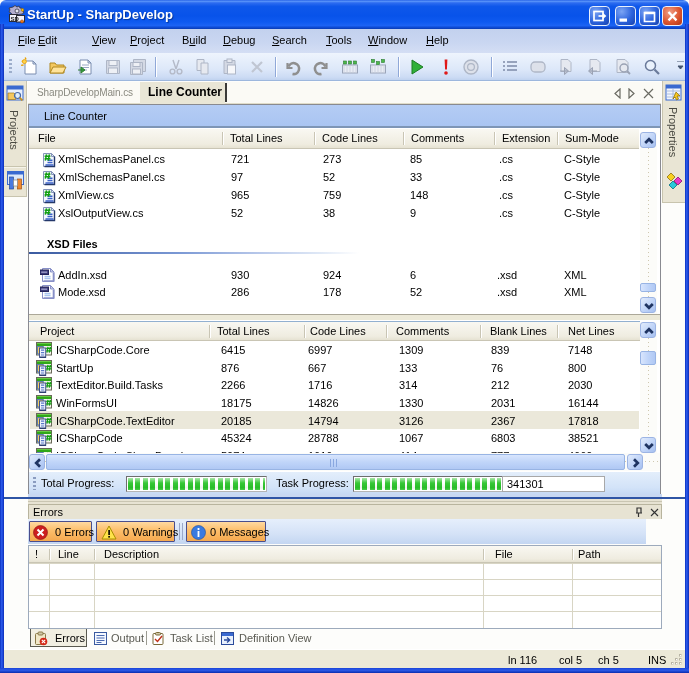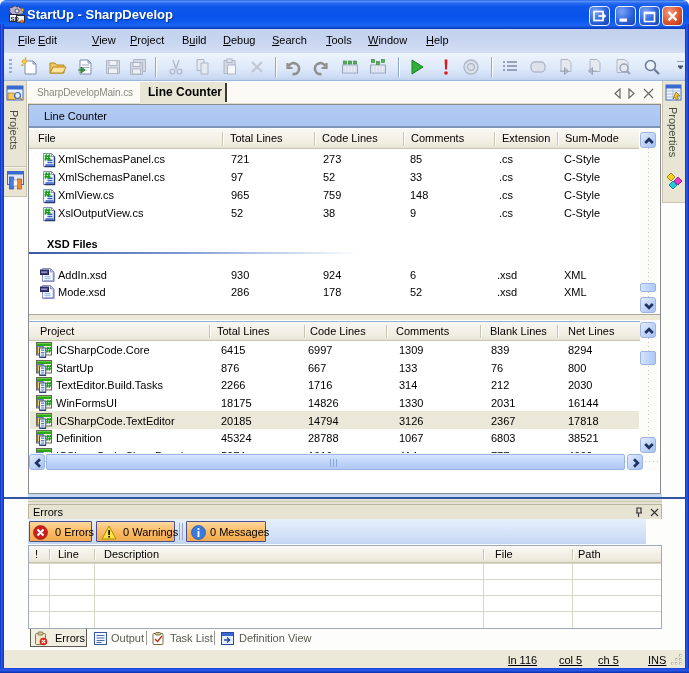--- a/index.html
+++ b/index.html
@@ -96,21 +96,21 @@
   background:linear-gradient(180deg,#e6effc,#d4e2f7 60%,#c3d6f2); }
 .ebtn { position:absolute; top:2px; height:21px; border:1px solid #4a4e8c; border-radius:1px;
   background:linear-gradient(180deg,#ffd9a0,#fdbe6a 45%,#f5a94f); }
 .ebtn span { position:absolute; top:4px; white-space:nowrap; }
 #errtable { position:absolute; left:0; top:46px; width:634px; height:84px; border:1px solid #9daabc; background:#fff; }
 .egrid { position:absolute; background:#d8d5c4; }
 #btabs { position:absolute; left:0; top:130px; width:634px; height:18px; }
 .btab { position:absolute; top:0; white-space:nowrap; color:#5a5a52; }
 #statusbar { position:absolute; left:4px; right:4px; bottom:5px; height:19px; background:#ece9d8;
   border-top:1px solid #fff; }
-#statusbar span { position:absolute; top:4px;text-decoration:underline; }
+#statusbar span { position:absolute; top:4px; }
 </style>
 </head>
 <body>
 <svg width="0" height="0" style="position:absolute">
 <defs>
 <g id="csf">
   <path d="M1.5 1.5 h8 l3 3 v10 h-11 z" fill="#f4f7fe" stroke="#8494b8"></path>
   <path d="M9.5 1.5 l3 3 h-3 z" fill="#dce4f4" stroke="#8494b8"></path>
   <path d="M2.5 14.5 h10 v-10" fill="none" stroke="#24386a" stroke-width="1.4"></path>
   <path d="M5.5 8.2 h5 M5.5 10.6 h5 M3.5 13 h8" stroke="#3a62c8" stroke-width="1.5"></path>
@@ -492,21 +492,21 @@
         <span class="cell" style="left:461px;top:3px">Blank Lines</span>
         <span class="cell" style="left:539px;top:3px">Net Lines</span>
       </div>
       <div class="rowsel" style="left:1px;top:306px;width:609px;height:18px"></div>
       <div class="trow" style="top:236px">
           <span class="cell" style="left:26px">ICSharpCode.Core</span>
           <span class="cell" style="left:191px">6415</span>
           <span class="cell" style="left:278px">6997</span>
           <span class="cell" style="left:369px">1309</span>
           <span class="cell" style="left:461px">839</span>
-          <span class="cell" style="left:538px">8294</span>
+          <span class="cell" style="left:538px">7148</span>
         </div>
       <div class="trow" style="top:254px">
           <span class="cell" style="left:26px">StartUp</span>
           <span class="cell" style="left:191px">876</span>
           <span class="cell" style="left:278px">667</span>
           <span class="cell" style="left:369px">133</span>
           <span class="cell" style="left:461px">76</span>
           <span class="cell" style="left:538px">800</span>
         </div>
       <div class="trow" style="top:271px">
@@ -527,21 +527,21 @@
         </div>
       <div class="trow" style="top:307px">
           <span class="cell" style="left:26px">ICSharpCode.TextEditor</span>
           <span class="cell" style="left:191px">20185</span>
           <span class="cell" style="left:278px">14794</span>
           <span class="cell" style="left:369px">3126</span>
           <span class="cell" style="left:461px">2367</span>
           <span class="cell" style="left:538px">17818</span>
         </div>
       <div class="trow" style="top:324px">
-          <span class="cell" style="left:26px">Definition</span>
+          <span class="cell" style="left:26px">ICSharpCode</span>
           <span class="cell" style="left:191px">45324</span>
           <span class="cell" style="left:278px">28788</span>
           <span class="cell" style="left:369px">1067</span>
           <span class="cell" style="left:461px">6803</span>
           <span class="cell" style="left:538px">38521</span>
         </div>
       <div class="trow" style="top:342px;height:6px;overflow:hidden">
           <span class="cell" style="left:26px">ICSharpCode.SharpDevelop</span>
           <span class="cell" style="left:191px">5074</span>
           <span class="cell" style="left:278px">1616</span>
@@ -595,20 +595,34 @@
           </svg>
         </div>
       <div class="sthumb h" style="left:17px;top:349px;width:579px;height:16px">
         <div class="abs" style="left:283px;top:4px;width:9px;height:8px;background:repeating-linear-gradient(90deg,#8aa8e0 0 1px,transparent 1px 3px)"></div>
       </div>
       <div class="sbtn" style="left:598px;top:349px">
           <svg width="14" height="14" viewBox="0 0 14 14">
             <path d="M5 3.2 L8.8 7 L5 10.8" fill="none" stroke="#1f3462" stroke-width="2.7"></path>
           </svg>
         </div>
+    </div>
+    <div id="progress">
+      <div class="abs" style="left:4px;top:5px;width:3px;height:13px;background:repeating-linear-gradient(180deg,#8a9cc0 0 2px,transparent 2px 4px)"></div>
+      <span class="abs" style="left:12px;top:5px">Total Progress:</span>
+      <div class="pbar" style="left:97px;width:141px">
+          <div class="pfill" style="width:137px"></div>
+        </div>
+      <span class="abs" style="left:247px;top:5px">Task Progress:</span>
+      <div class="pbar" style="left:324px;width:150px">
+          <div class="pfill" style="width:146px"></div>
+        </div>
+      <div class="abs" style="left:473px;top:4px;width:103px;height:16px;border:1px solid #a8a8a8;background:#fff">
+        <span class="abs" style="left:4px;top:1px">341301</span>
+      </div>
     </div>
   </div>
 
   <div class="abs" style="left:28px;top:494px;width:634px;height:3px;background:#c8d8f2"></div>
   <div id="sash"></div>
   <div id="errpanel">
     <div class="abs" style="left:0;top:0;width:634px;height:20px;background:#e7e3d3"></div>
       <div class="abs" style="left:0;top:2px;width:634px;height:1px;background:#c9c5b2"></div>
     <div id="errtitle">
         <span class="abs" style="left:4px;top:1px">Errors</span>

